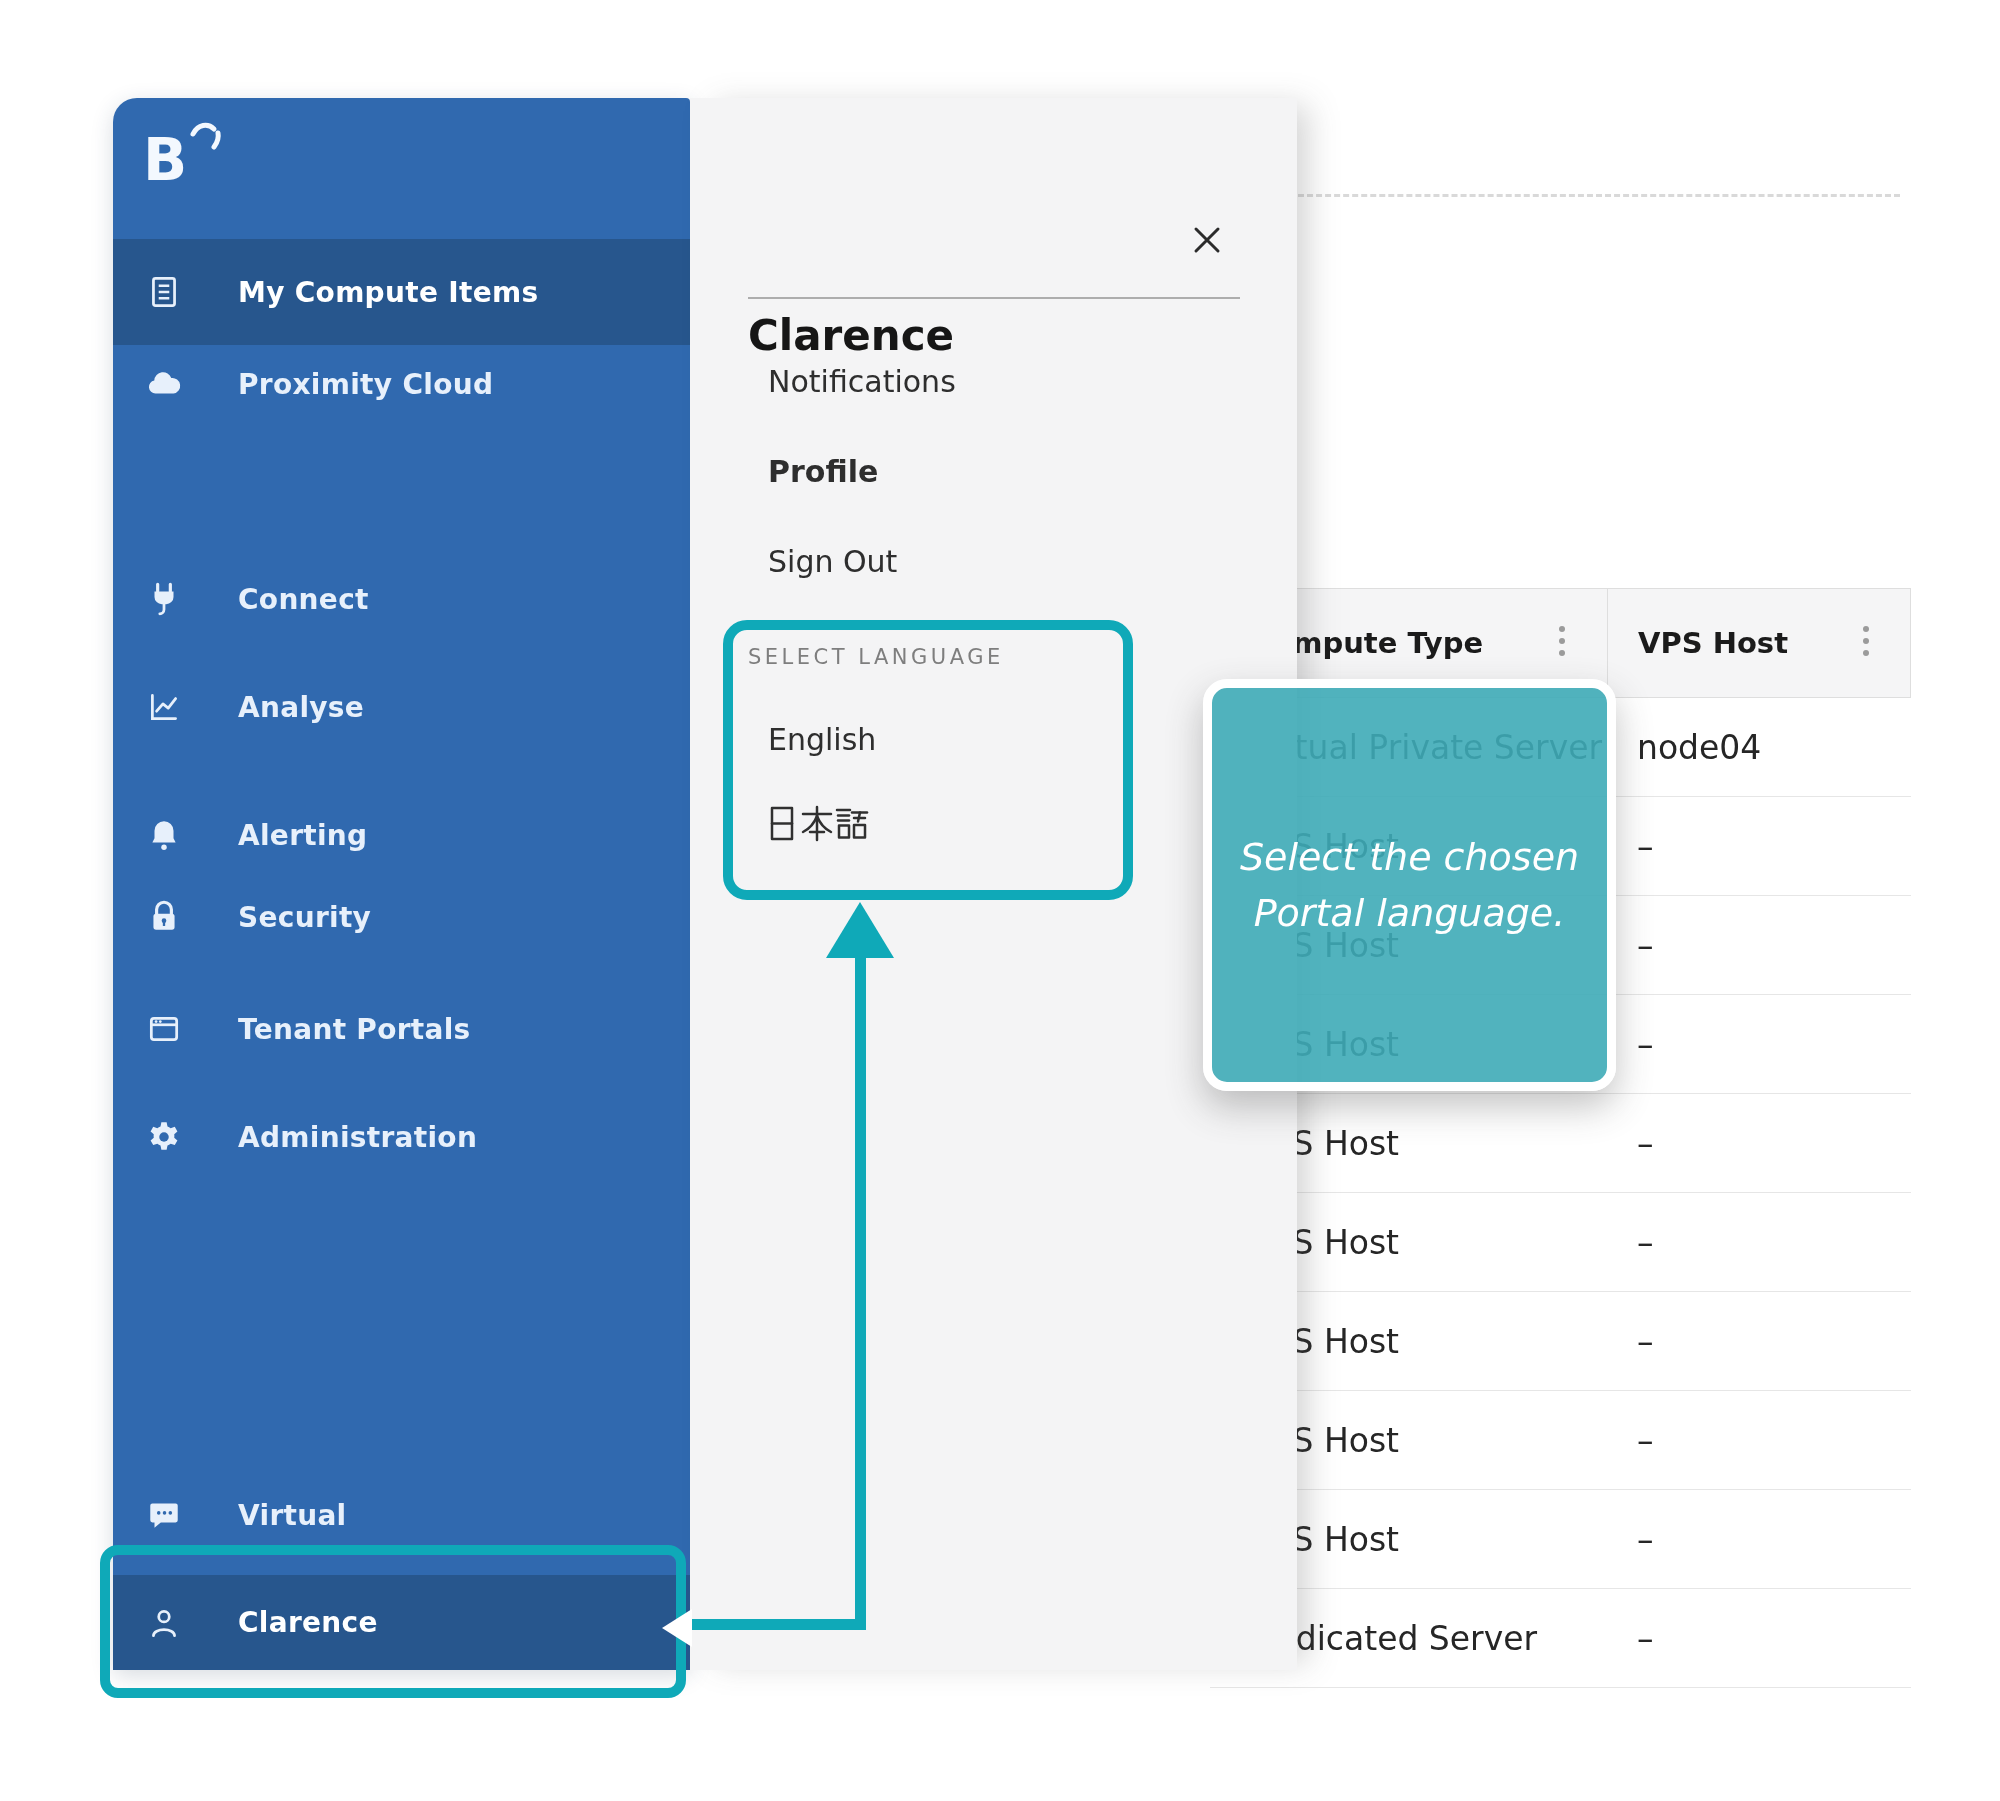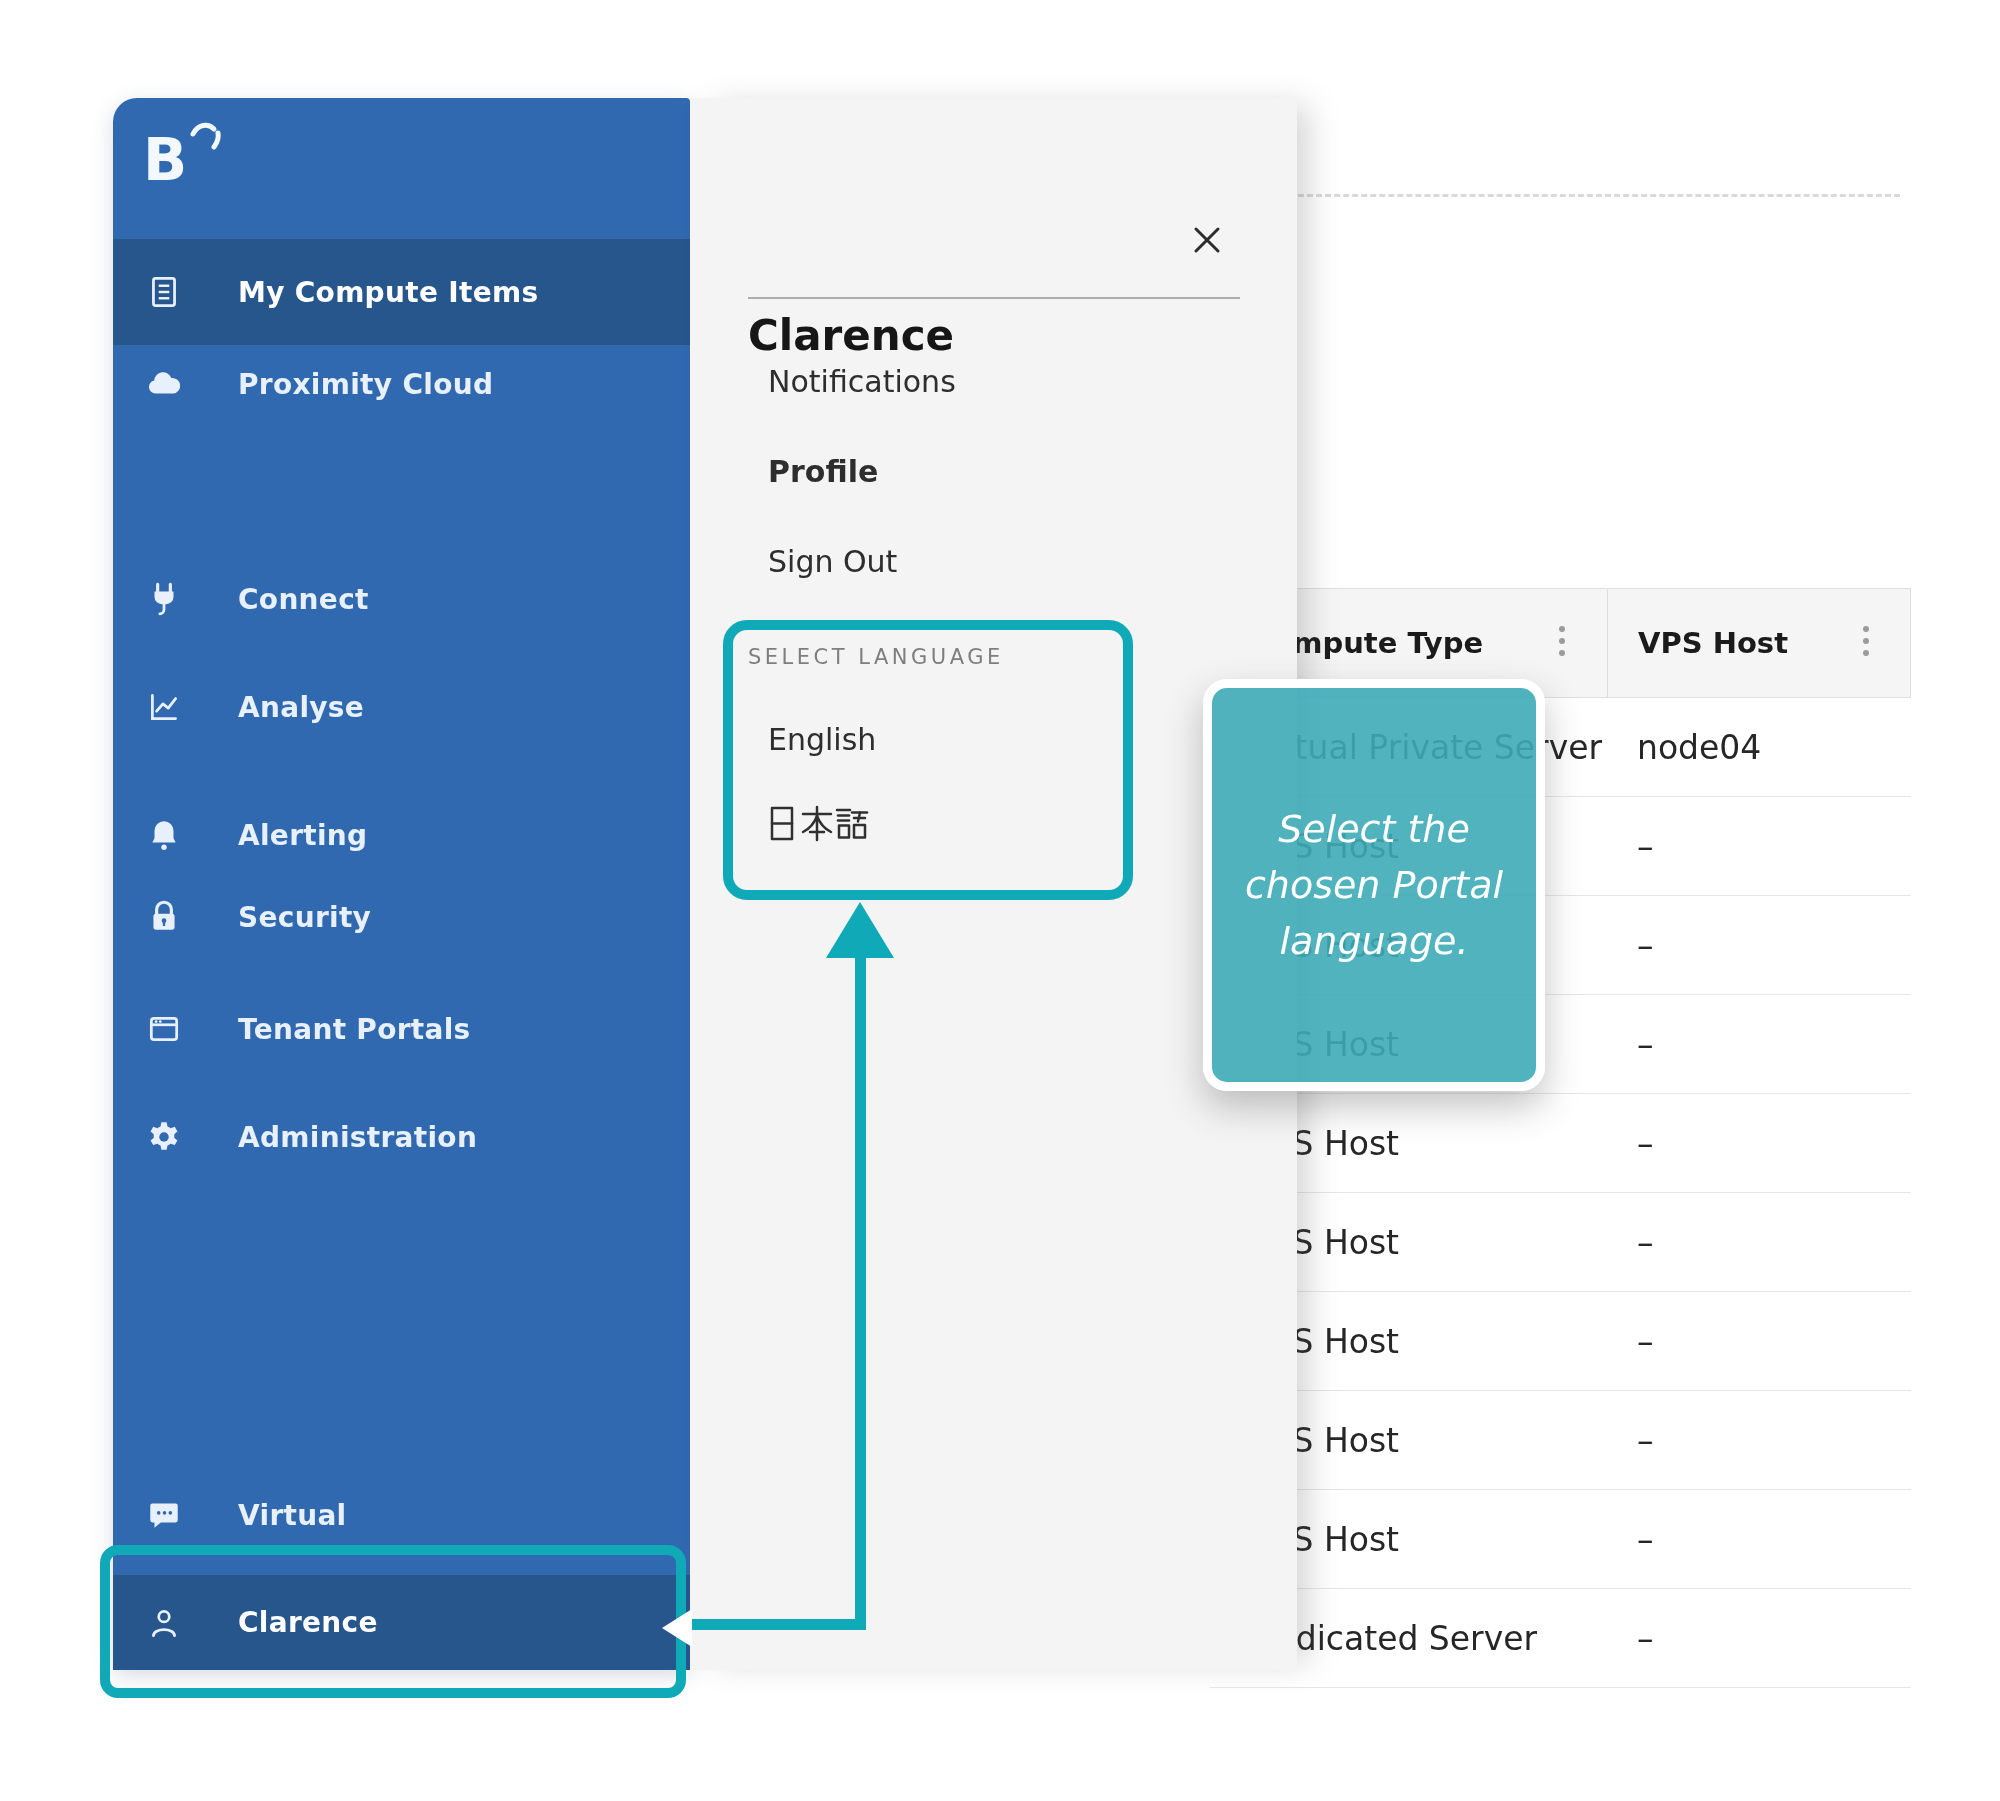--- a/index.html
+++ b/index.html
@@ -57,21 +57,21 @@
   .arrow-head{position:absolute;left:826px;top:902px;width:0;height:0;z-index:30;
               border-left:34px solid transparent;border-right:34px solid transparent;
               border-bottom:56px solid #0FA9B8;}
   .arrow-stem{position:absolute;left:855px;top:955px;width:11px;height:673px;background:#0FA9B8;z-index:30;}
   .arrow-hline{position:absolute;left:687px;top:1619px;width:179px;height:11px;background:#0FA9B8;z-index:30;}
   .drawer-caret{position:absolute;left:662px;top:1609px;width:0;height:0;z-index:35;
                 border-top:19px solid transparent;border-bottom:19px solid transparent;
                 border-right:30px solid #FFFFFF;}
 
   
-  .tooltip{position:absolute;left:1203px;top:679px;width:342px;height:412px;box-sizing:border-box;
+  .tooltip{position:absolute;left:1203px;top:679px;width:413px;height:412px;box-sizing:border-box;
            background:rgba(62,171,183,0.9);border:9px solid #FFFFFF;border-radius:24px;z-index:40;
            box-shadow:0 16px 36px rgba(60,60,60,.3);
            display:flex;align-items:center;justify-content:center;text-align:center;
            font-size:38px;line-height:56px;font-style:italic;color:#FFFFFF;font-weight:500;
            padding:0 12px;}
 </style>
 </head>
 <body>
 
 <div class="stage">

